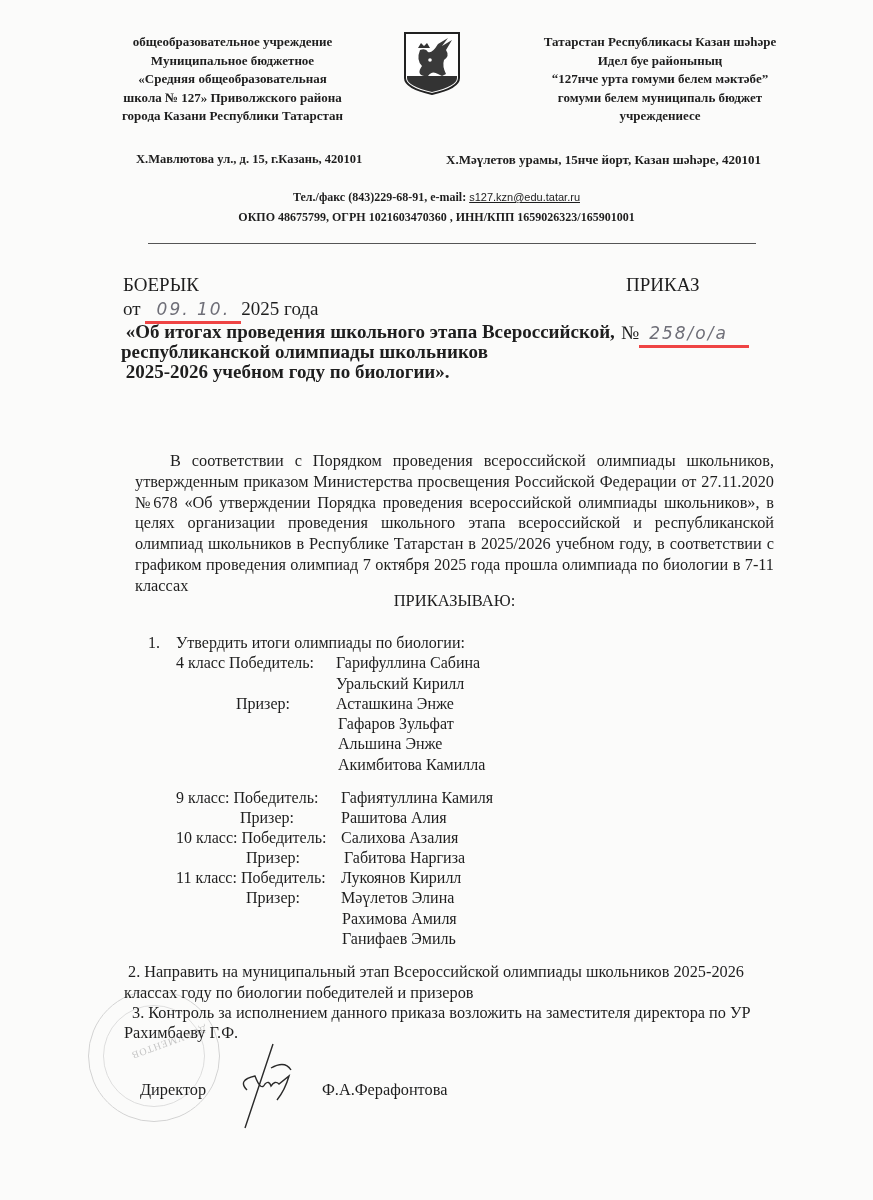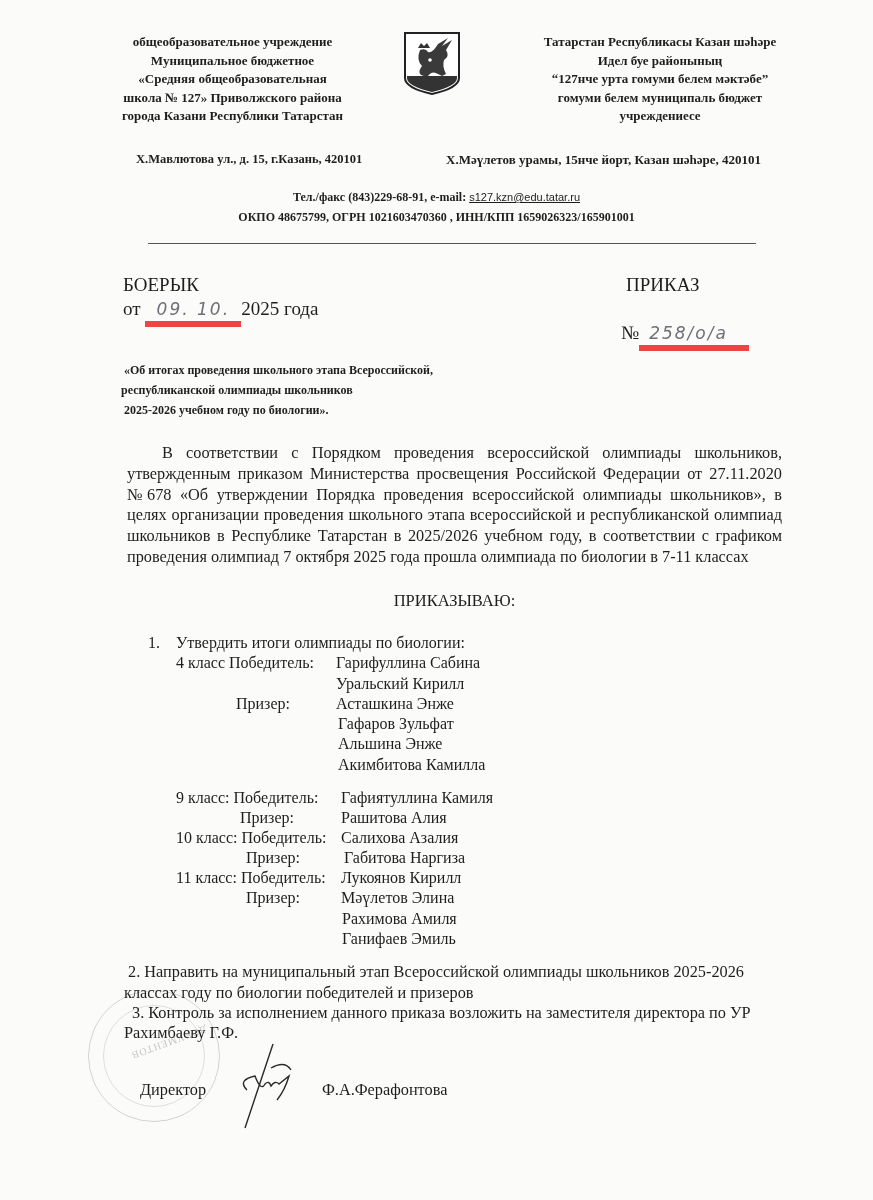--- a/index.html
+++ b/index.html
@@ -13,24 +13,24 @@
   .hdr-right { left: 495px; top: 33px; width: 330px; }
   .crest { left: 402px; top: 30px; width: 60px; height: 66px; }
   .addr { font-weight: bold; font-size: 12.5px; white-space: nowrap; top: 152px; }
   .addr-left { left: 136px; }
   .addr-right { left: 446px; font-size: 13px; }
   .contact { left: 0; width: 873px; text-align: center; font-weight: bold; font-size: 12px; line-height: 20px; top: 187px; }
   .contact .email { font-weight: normal; text-decoration: underline; font-family: "Liberation Sans", sans-serif; font-size: 11px; }
   .rule { left: 148px; top: 243px; width: 608px; height: 1px; background: #555; }
   .lbl { font-size: 19px; line-height: 24px; }
   .hand { font-family: "DejaVu Sans", sans-serif; font-style: italic; font-size: 17px; color: #6f6f78; letter-spacing: 2px; }
-  .uline { display: inline-block; border-bottom: 6px solid #ef4444; vertical-align: baseline; }
-  .title { left: 121px; top: 360px; font-weight: bold; font-size: 12px; line-height: 20px; }
+  .uline { display: inline-block; border-bottom: 3px solid #ef4444; vertical-align: baseline; }
+  .title { left: 121px; top: 322px; font-weight: bold; font-size: 19px; line-height: 20px; }
   .body { left: 123px; top: 439px; width: 663px; font-size: 16.3px; line-height: 20.8px; text-align: justify; }
-  .body p { margin: 4px; text-indent: 35px; }
+  .body p { margin: 12px; text-indent: 35px; }
   .order { left: 0; width: 873px; text-align: center; top: 591px; font-size: 16.5px; padding-left: 36px; box-sizing: border-box; }
   .list { font-size: 16px; line-height: 20.3px; }
   .row { position: absolute; white-space: nowrap; }
   .stamp { left: 88px; top: 990px; width: 130px; height: 130px; border-radius: 50%; border: 1.5px solid #c9c9c9; opacity: 0.8; }
   .stamp-inner { position: absolute; left: 14px; top: 14px; width: 100px; height: 100px; border-radius: 50%; border: 1px solid #d6d6d6; }
   .stamp-text { position: absolute; left: 40px; top: 46px; font-size: 10px; color: #b7b7b7; transform: rotate(160deg); letter-spacing: 1px; }
   .foot { font-size: 16.3px; line-height: 20.8px; }
 </style>
 </head>
 <body>

